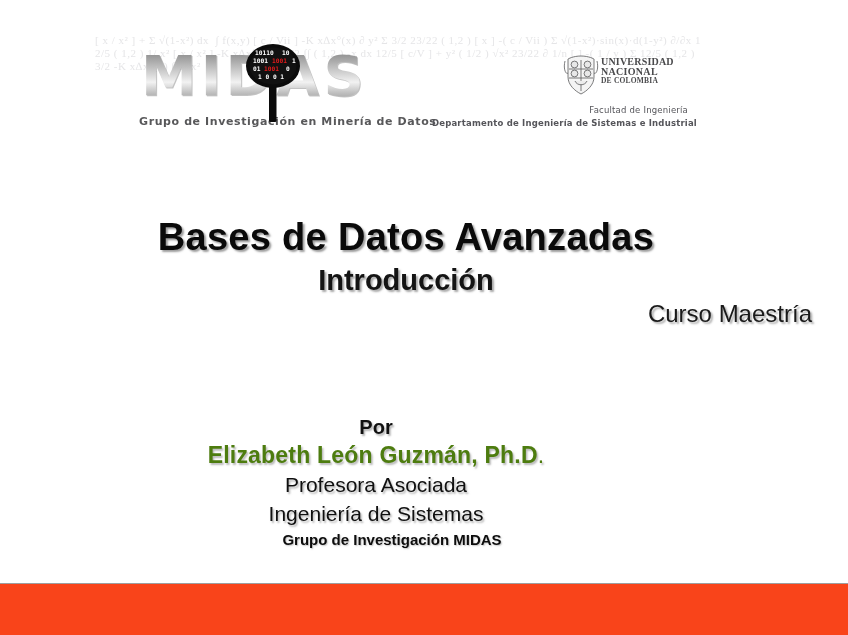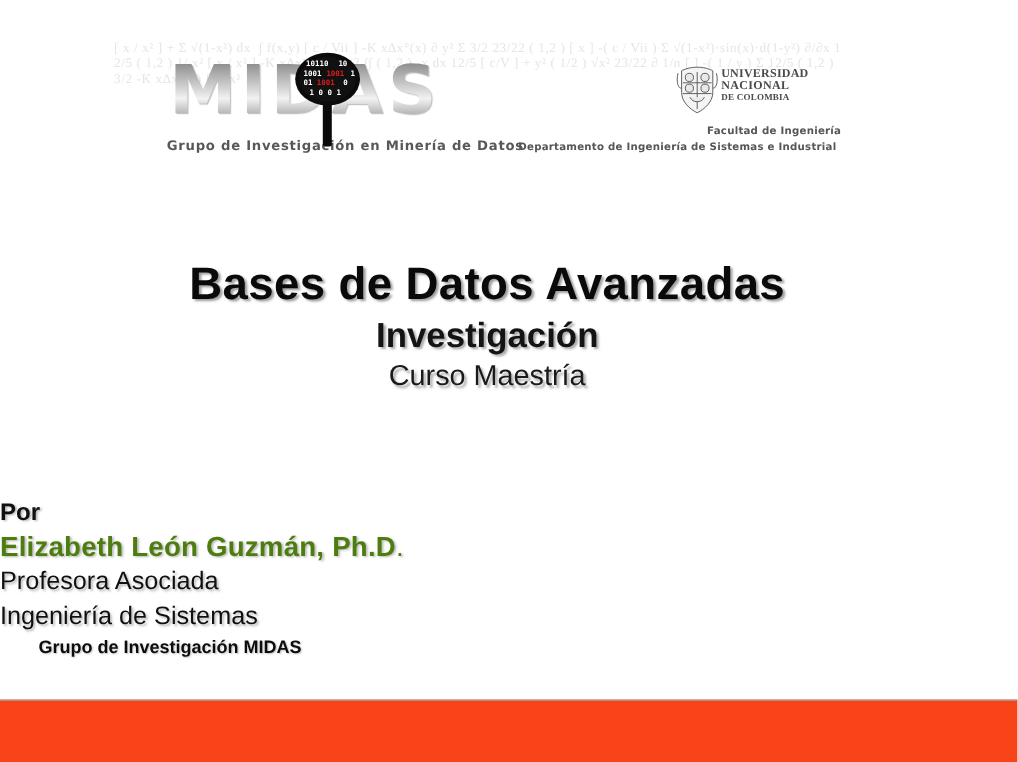--- a/index.html
+++ b/index.html
@@ -126,25 +126,25 @@
     line-height: 9.5px;
     color: #4a4a4c;
     letter-spacing: 0.2px;
   }
   .unal-name .l1 { font-size: 10px; }
   .unal-name .l2 { font-size: 10px; letter-spacing: 0.3px; }
   .unal-name .l3 { font-size: 7.5px; }
 
   .facultad {
     position: absolute;
-    right: 6px;
+    right: 19px;
     top: 72px;
     font-family: "DejaVu Sans", sans-serif;
     font-size: 8.5px;
-    font-weight: bold;
+    font-weight: normal;
     color: #55555a;
     white-space: nowrap;
     letter-spacing: 0.2px;
   }
   .departamento {
     position: absolute;
     right: 10px;
     top: 85px;
     font-family: "DejaVu Sans", sans-serif;
     font-size: 8.5px;
@@ -181,29 +181,30 @@
     text-shadow: 2px 2px 2px rgba(135,135,135,0.72);
   }
   .sub-title-2 {
     margin-top: 1px;
     font-family: "Liberation Sans", sans-serif;
     font-size: 24px;
     font-weight: normal;
     color: #1a1a1a;
     line-height: 30px;
     text-shadow: 2px 2px 2px rgba(140,140,140,0.7);
+    text-align: right;
   }
 
   
   .author-block {
     position: absolute;
     left: 0;
     top: 414px;
     width: 752px;
-    text-align: left;
+    text-align: center;
   }
   .by-label {
     font-family: "Liberation Sans", sans-serif;
     font-size: 20px;
     font-weight: bold;
     color: #111111;
     line-height: 26px;
     text-shadow: 1.5px 1.5px 2px rgba(140,140,140,0.66);
   }
   .author-name {
@@ -309,21 +310,21 @@
       <div class="l2">NACIONAL</div>
       <div class="l3">DE COLOMBIA</div>
     </div>
 
     <div class="facultad">Facultad de Ingeniería</div>
     <div class="departamento">Departamento de Ingeniería de Sistemas e Industrial</div>
   </div>
 
   <div class="title-block">
     <div class="main-title">Bases de Datos Avanzadas</div>
-    <div class="sub-title">Investigación</div>
+    <div class="sub-title">Introducción</div>
     <div class="sub-title-2">Curso Maestría</div>
   </div>
 
   <div class="author-block">
     <div class="by-label">Por</div>
     <div class="author-name"><span>Elizabeth León Guzmán, Ph.D</span><span class="trail">.</span></div>
     <div class="author-role">Profesora Asociada</div>
     <div class="author-dept">Ingeniería de Sistemas</div>
     <div class="author-group">Grupo de Investigación MIDAS</div>
   </div>

